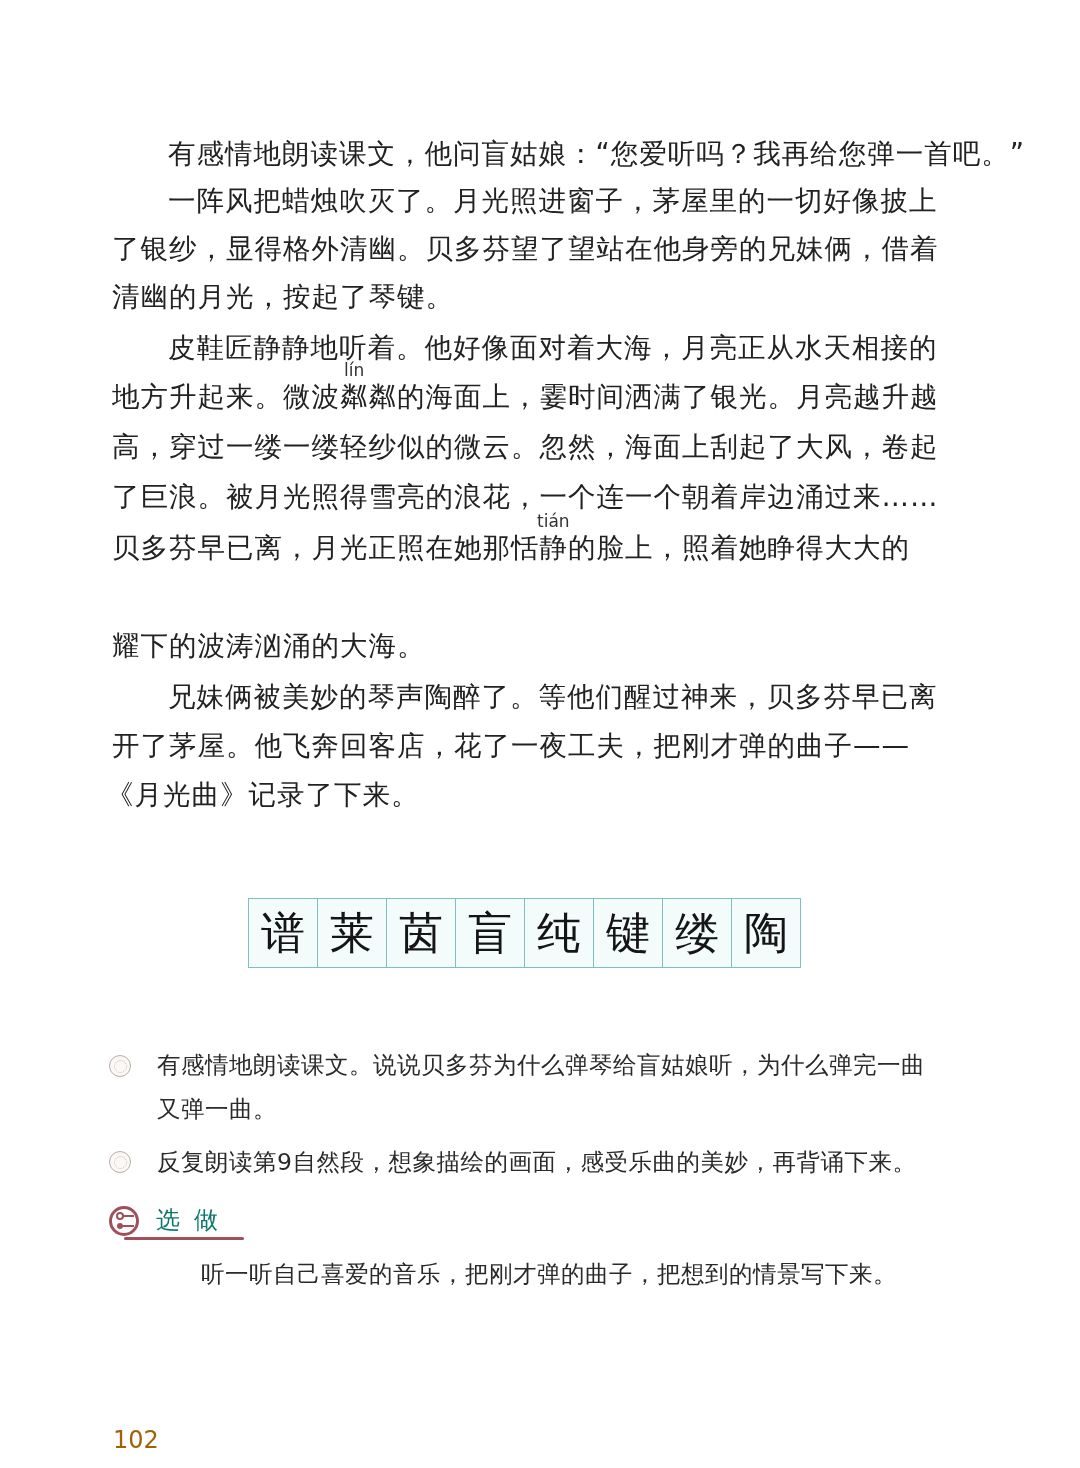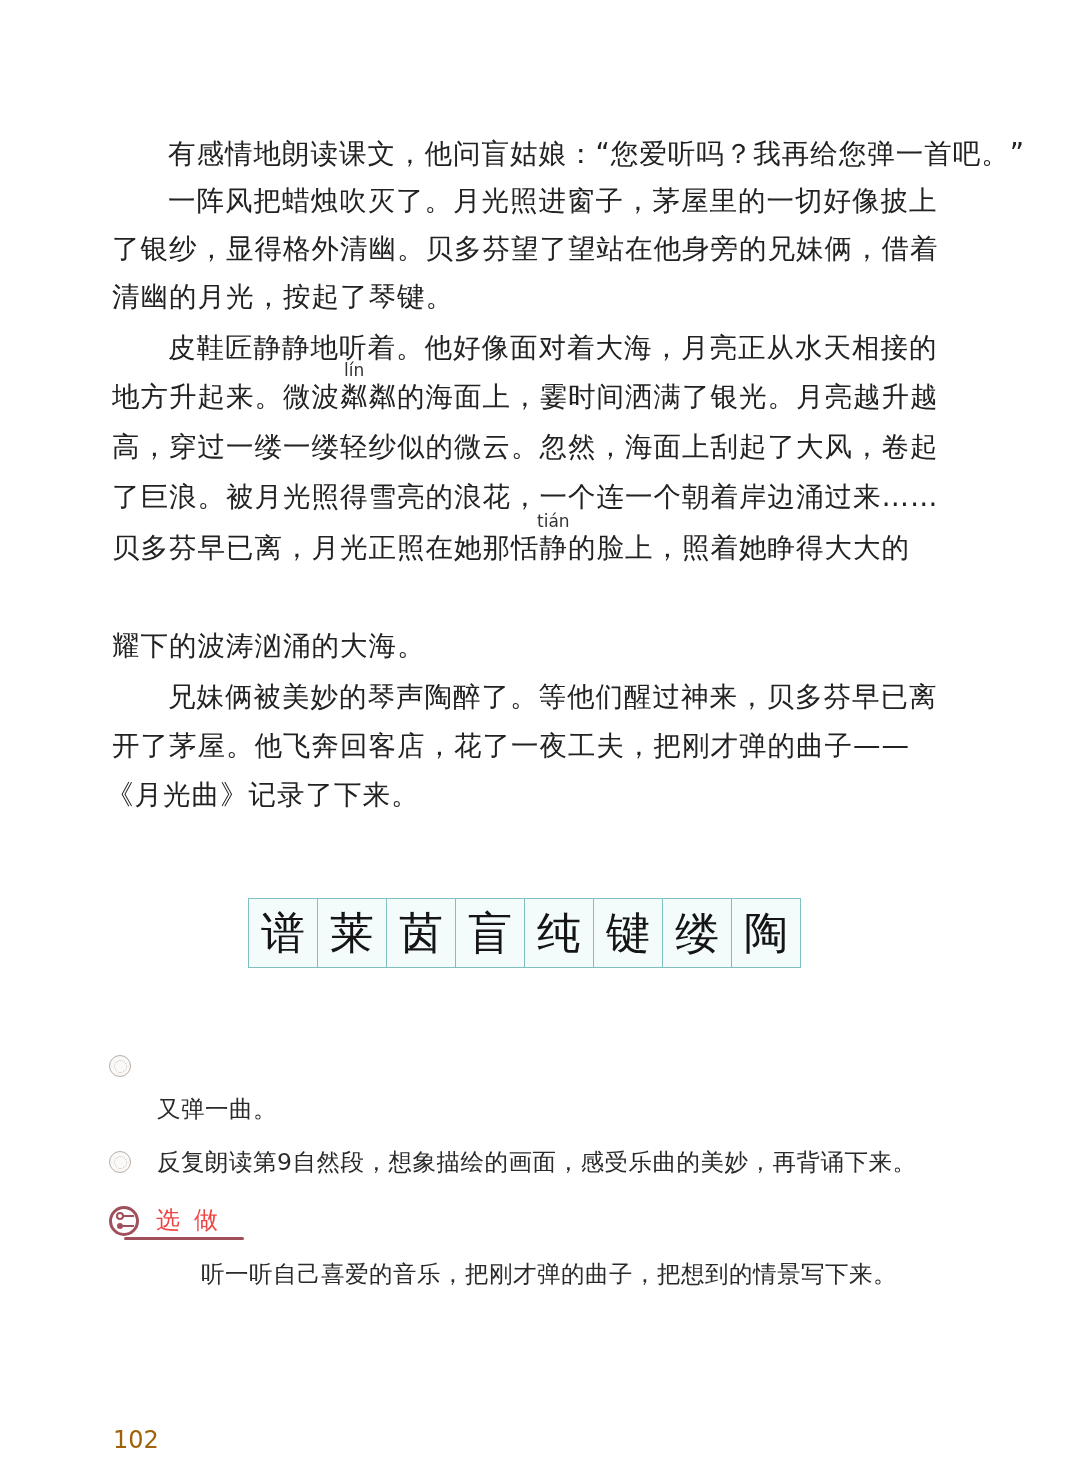--- a/index.html
+++ b/index.html
@@ -100,21 +100,21 @@
       position: absolute;
       left: 0; top: 2px;
       width: 32px; height: 32px;
     }
     .optional-label {
       position: absolute;
       left: 48px;
       top: 2px;
       font-size: 24px;
       letter-spacing: 14px;
-      color: #ef4444;
+      color: #0f766e;
       font-family: Liberation Sans, sans-serif;
       line-height: 30px;
     }
     .optional-underline {
       position: absolute;
       left: 16px;
       top: 34px;
       width: 120px;
       height: 3px;
       background: #a0505a;
@@ -158,20 +158,21 @@
     <div class="char-cell">莱</div>
     <div class="char-cell">茵</div>
     <div class="char-cell">盲</div>
     <div class="char-cell">纯</div>
     <div class="char-cell">键</div>
     <div class="char-cell">缕</div>
     <div class="char-cell">陶</div>
   </div>
 
   <div class="ex-icon" style="left:109px; top:1055px"></div>
+  <div class="ex-line" style="top:1050px">有感情地朗读课文。说说贝多芬为什么弹琴给盲姑娘听，为什么弹完一曲</div>
   <div class="ex-line" style="top:1094px">又弹一曲。</div>
 
   <div class="ex-icon" style="left:109px; top:1151px"></div>
   <div class="ex-line" style="top:1147px">反复朗读第9自然段，想象描绘的画面，感受乐曲的美妙，再背诵下来。</div>
 
   <div class="optional-header">
     <svg class="optional-icon" viewBox="0 0 32 32">
       <circle cx="16" cy="16" r="13.5" fill="none" stroke="#a0505a" stroke-width="3"></circle>
       <circle cx="12" cy="11" r="3" fill="none" stroke="#a0505a" stroke-width="2"></circle>
       <line x1="15" y1="11" x2="26" y2="11" stroke="#a0505a" stroke-width="2"></line>

